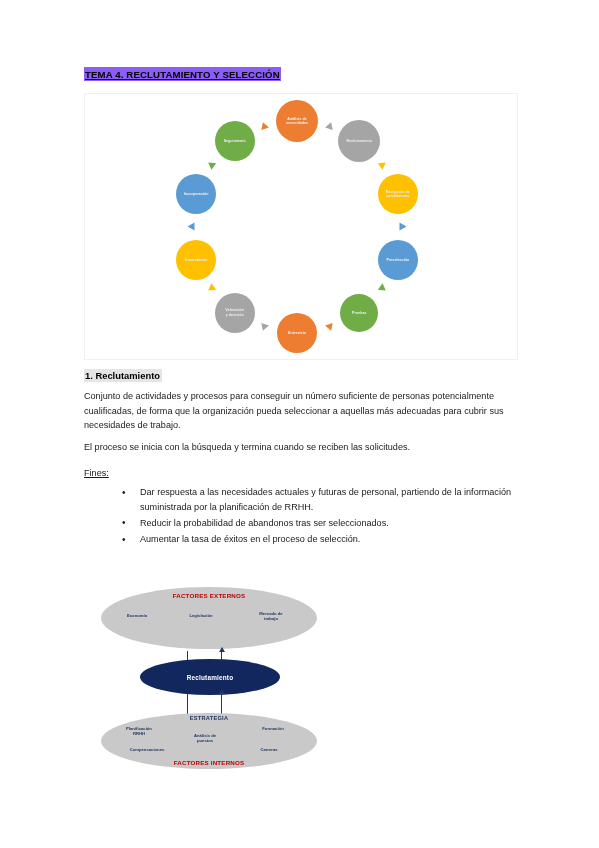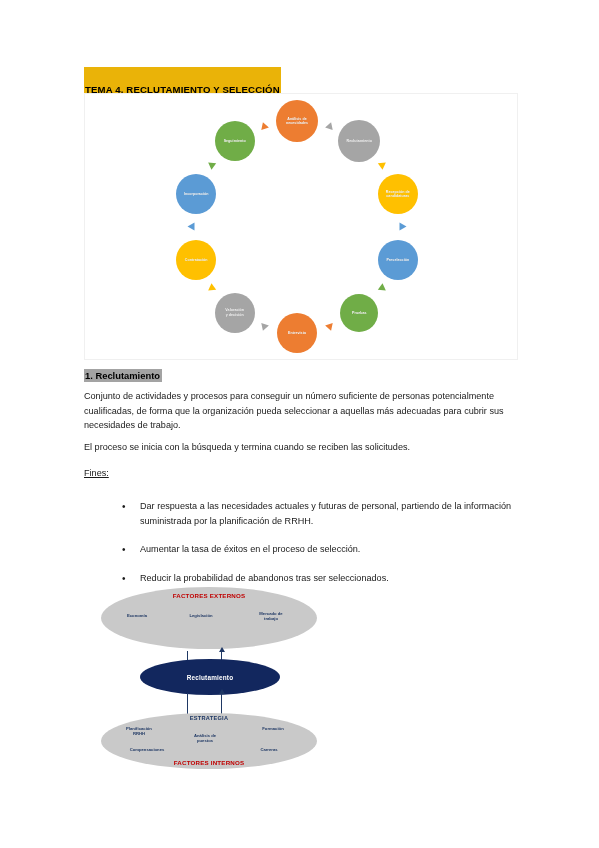--- a/index.html
+++ b/index.html
@@ -25,23 +25,23 @@
 
   
   .doc-title {
     position: absolute;
     left: 84px;
     top: 67px;
     font-size: 9.6px;
     font-weight: bold;
     letter-spacing: 0.15px;
     color: #000000;
-    background: #eab308;
+    background: #8b5cf6;
     text-decoration: underline;
-    padding: 17px 1px 1px 1px;
+    padding: 2px 1px 1px 1px;
     white-space: nowrap;
   }
 
   
   .cycle-frame {
     position: absolute;
     left: 84px;
     top: 93px;
     width: 432px;
     height: 265px;
@@ -95,21 +95,21 @@
   }
 
   
   .section-title {
     position: absolute;
     left: 84px;
     top: 369px;
     font-size: 9.4px;
     font-weight: bold;
     color: #000000;
-    background: #a3a3a3;
+    background: #e5e5e5;
     padding: 1px 2px 1px 1px;
     white-space: nowrap;
   }
 
   
   .body-block {
     position: absolute;
     left: 84px;
     width: 432px;
     font-size: 9.1px;
@@ -139,21 +139,20 @@
     padding: 0 0 0 38px;
     list-style: none;
     font-size: 9.1px;
     line-height: 1.62;
     color: #1a1a1a;
   }
   ul.fines-list li {
     position: relative;
     margin-bottom: 1.5px;
     padding-left: 18px;
-    margin-top: 14px;
   }
   ul.fines-list li::before {
     content: "\2022";
     position: absolute;
     left: 0;
     top: -0.5px;
     font-size: 10px;
     color: #1a1a1a;
   }
 
@@ -272,22 +271,22 @@
   <div class="section-title">1. Reclutamiento</div>
 
   <div class="body-block" id="para-process"> El proceso se inicia con la búsqueda y termina cuando se reciben las solicitudes.</div>
 
   <div class="body-block" id="para-definition">Conjunto de actividades y procesos para conseguir un número suficiente de personas potencialmente cualificadas, de forma que la organización pueda seleccionar a aquellas más adecuadas para cubrir sus necesidades de trabajo.</div>
 
   <div class="fines-label">Fines:</div>
 
   <ul class="fines-list" id="fines-list">
       <li>Dar respuesta a las necesidades actuales y futuras de personal, partiendo de la información suministrada por la planificación de RRHH.</li>
+      <li>Reducir la probabilidad de abandonos tras ser seleccionados.</li>
       <li>Aumentar la tasa de éxitos en el proceso de selección.</li>
-      <li>Reducir la probabilidad de abandonos tras ser seleccionados.</li>
     </ul>
 
   <div class="factors-frame">
 
     <div class="ellipse ellipse-grey" style="left:6px; top:2px; width:216px; height:62px;"></div>
     <div class="ell-title" style="left:6px; top:7px; width:216px;">FACTORES EXTERNOS</div>
     <div class="ell-item" style="left:18px; top:28px; width:48px;">Economía</div>
     <div class="ell-item" style="left:80px; top:28px; width:52px;">Legislación</div>
     <div class="ell-item" style="left:148px; top:26px; width:56px;">Mercado de<br>trabajo</div>
 

